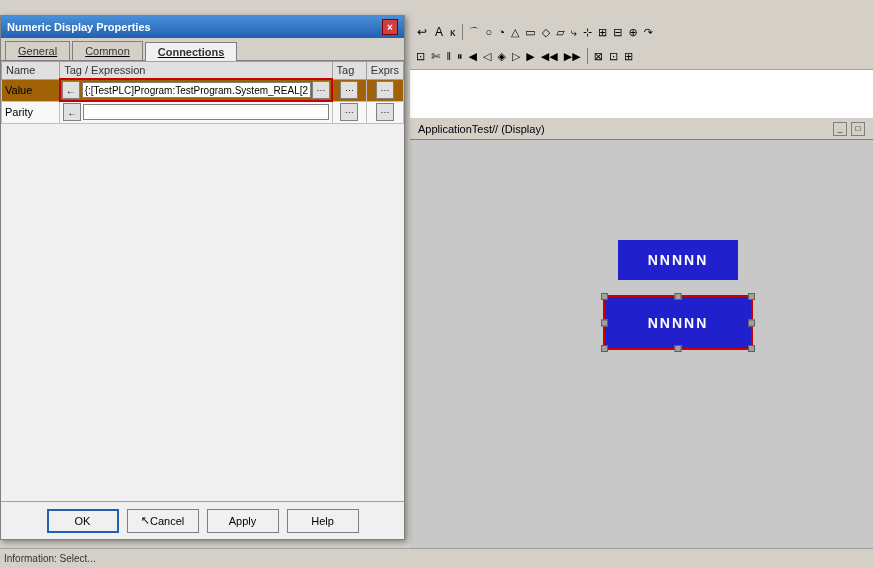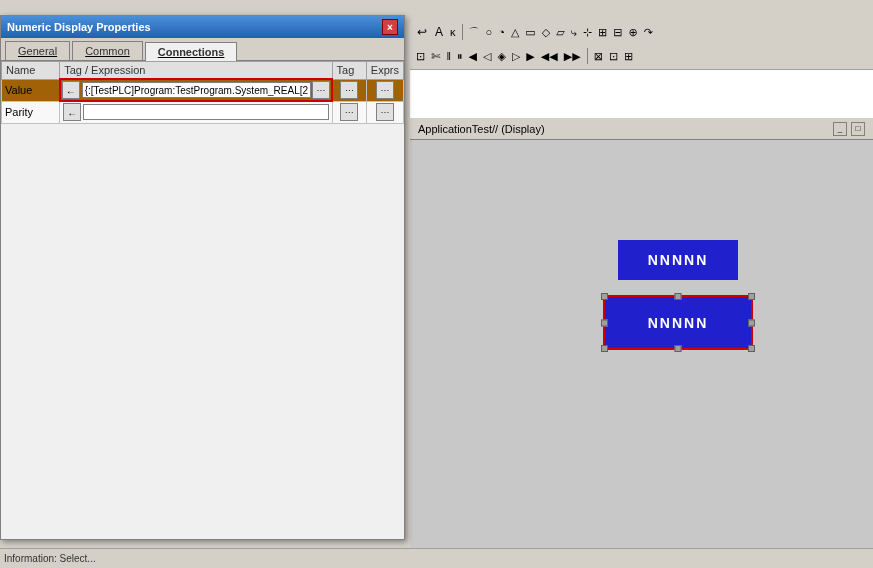--- a/index.html
+++ b/index.html
@@ -489,17 +489,26 @@
             <div class="ellipsis-btn" style="margin:auto;">···</div>
           </td>
           <td>
             <div class="ellipsis-btn" style="margin:auto;">···</div>
           </td>
         </tr>
       </tbody>
     </table>
   </div>
 
+  <div class="dialog-buttons">
+    <button class="btn btn-ok">OK</button>
+    <button class="btn">
+      <span style="font-size:11px;">↖</span>
+      <span>Cancel</span>
+    </button>
+    <button class="btn">Apply</button>
+    <button class="btn">Help</button>
+  </div>
 </div>
 
 <div style="position:absolute; bottom:0; left:0; right:0; height:20px; background:#d4d0c8; border-top:1px solid #a0a0a0; display:flex; align-items:center; padding:0 4px; font-size:10px; color:#333;">
   <span>Information: Select...</span>
 </div>
 
 </body></html>

